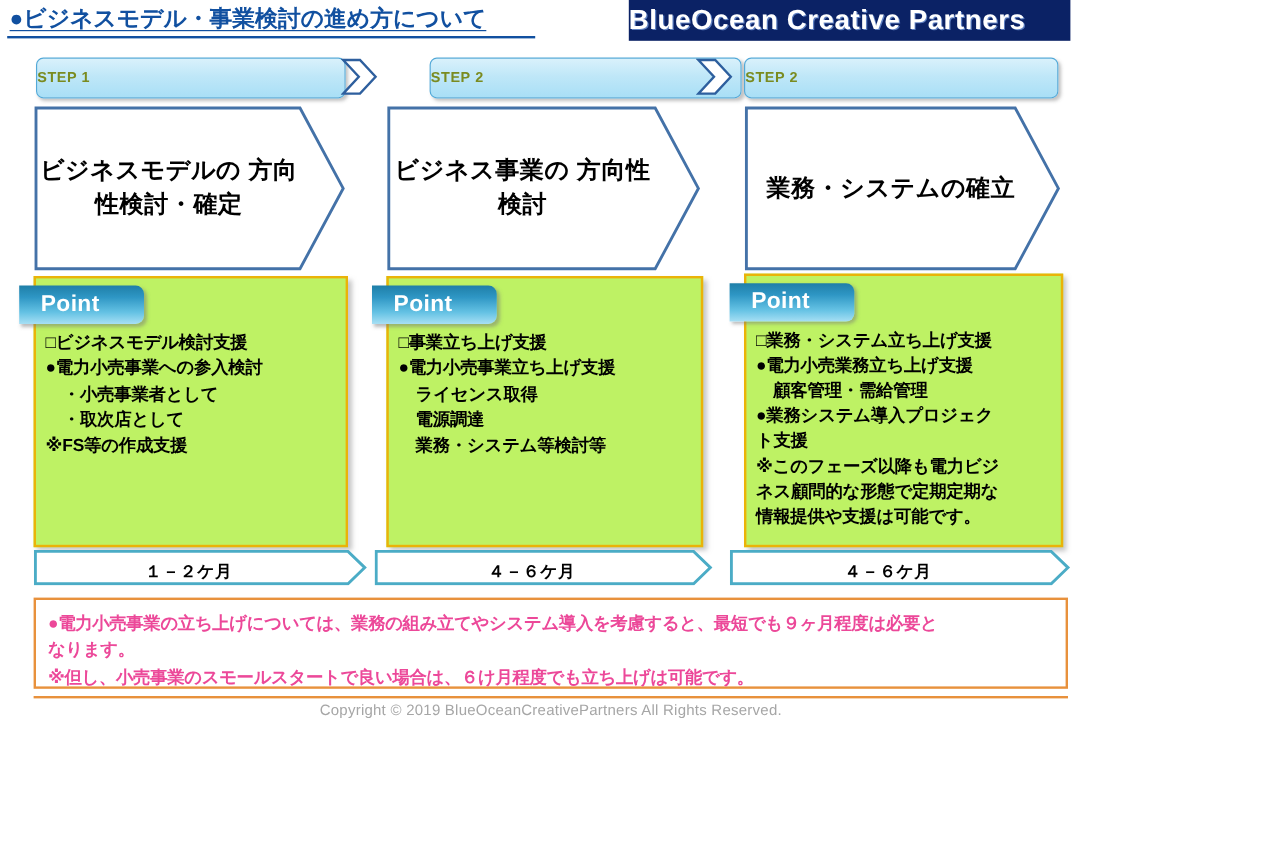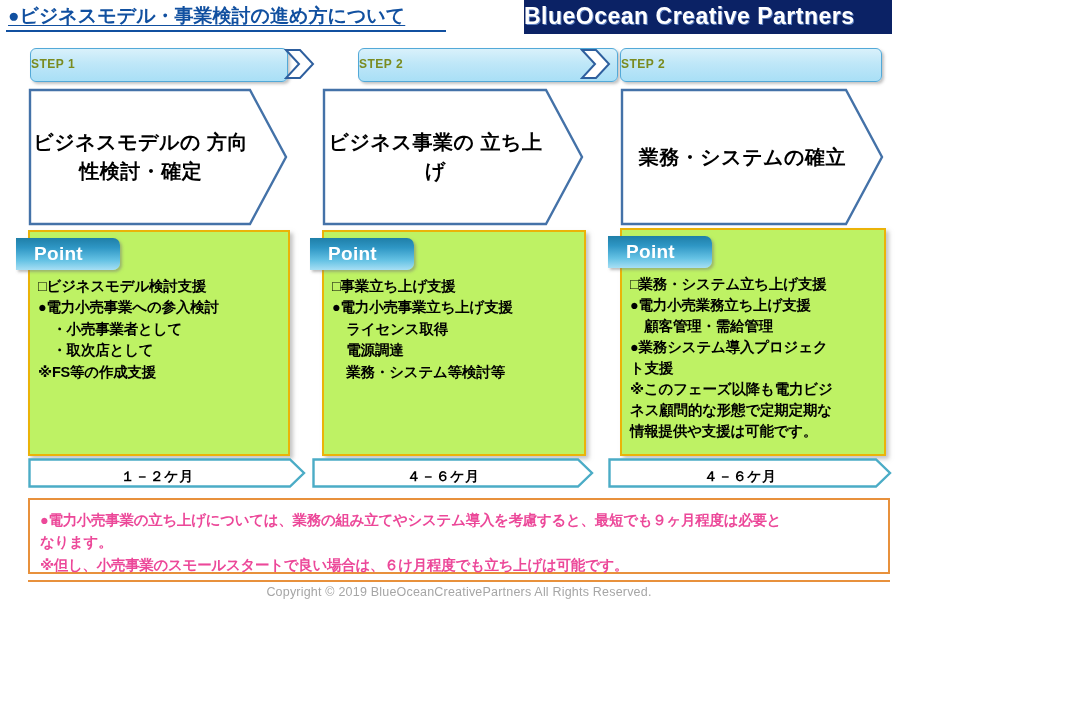--- a/index.html
+++ b/index.html
@@ -255,21 +255,21 @@
   </svg>
   <div class="phase-label">ビジネスモデルの
 方向性検討・確定</div>
 </div>
 
 <div class="phase-box" id="phase-box-2">
   <svg width="264" height="138" viewBox="0 0 264 138" xmlns="http://www.w3.org/2000/svg">
     <path d="M2,2 L224,2 L260,69 L224,136 L2,136 Z" fill="#ffffff" stroke="#4472a8" stroke-width="2.4" stroke-linejoin="miter"></path>
   </svg>
   <div class="phase-label">ビジネス事業の
-立ち上げ</div>
+方向性検討</div>
 </div>
 
 <div class="phase-box" id="phase-box-3">
   <svg width="266" height="138" viewBox="0 0 266 138" xmlns="http://www.w3.org/2000/svg">
     <path d="M2,2 L226,2 L262,69 L226,136 L2,136 Z" fill="#ffffff" stroke="#4472a8" stroke-width="2.4" stroke-linejoin="miter"></path>
   </svg>
   <div class="phase-label wide">業務・システムの確立</div>
 </div>
 
 <div class="point-box" id="point-box-1">

